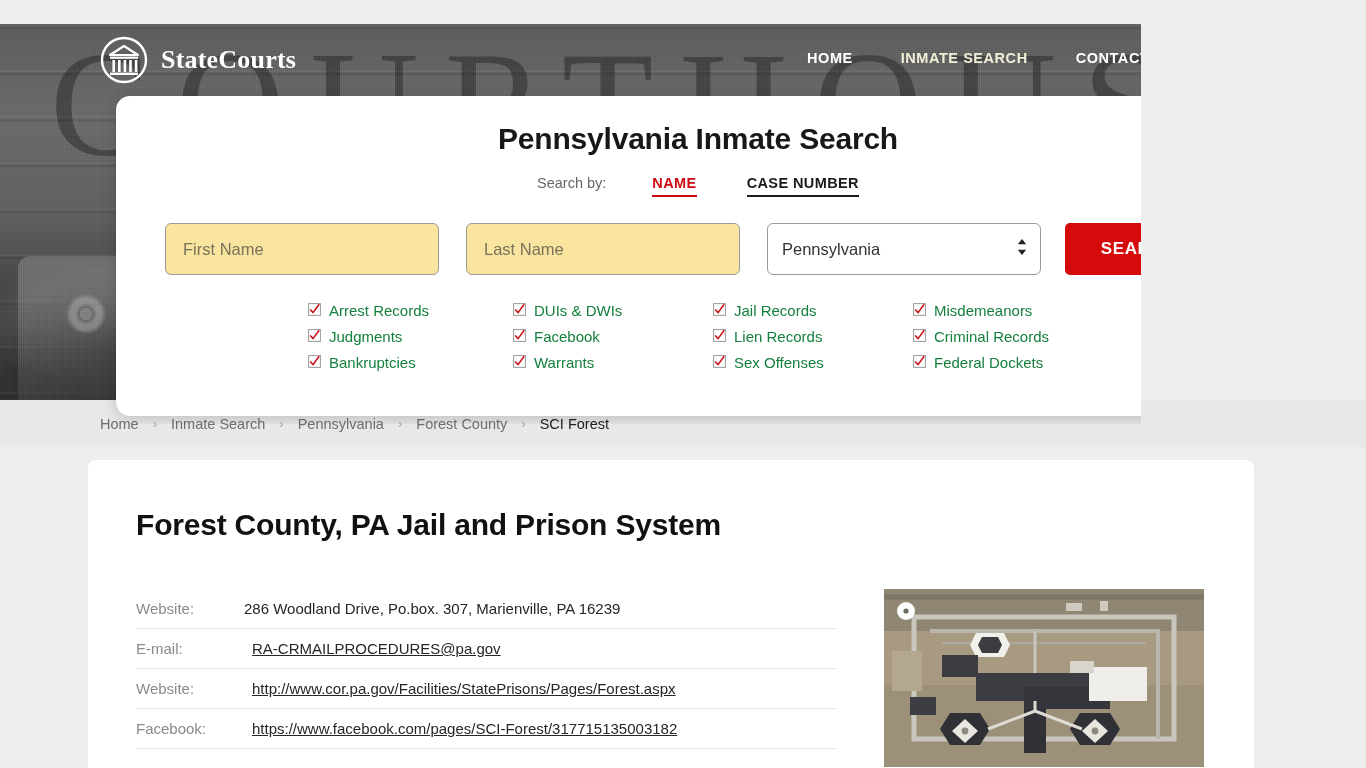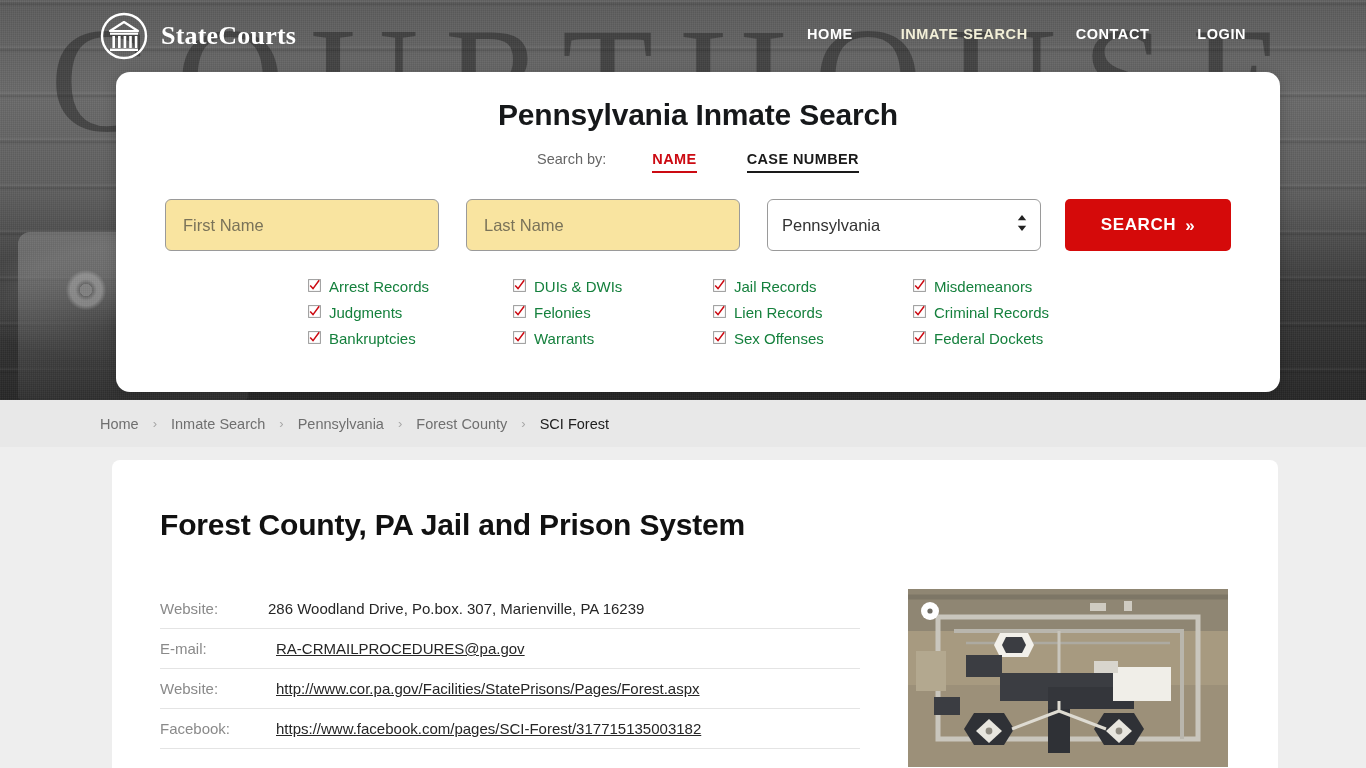--- a/index.html
+++ b/index.html
@@ -6,23 +6,24 @@
   html, body {
     width: 1366px; height: 768px;
     font-family: "Liberation Sans", sans-serif;
     background: #eeeeee;
     overflow: hidden;
   }
 
   
   .hero {
     position: relative;
-    width: 1366px; height: 400px;
+    width: 1141px; height: 400px;
     background: #4a4a4a;
     overflow: hidden;
+    margin-top: 24px;
   }
   .hero-photo {
     position: absolute; inset: 0;
     background:
       
       radial-gradient(ellipse 170px 120px at 120px 330px, rgba(20,20,20,.85) 0%, rgba(20,20,20,.0) 70%),
       radial-gradient(ellipse 260px 90px at 150px 300px, rgba(235,235,235,.30) 0%, rgba(235,235,235,0) 72%),
       
       repeating-linear-gradient(to bottom,
         rgba(255,255,255,.045) 0px, rgba(255,255,255,.045) 2px,
@@ -168,21 +169,21 @@
     display: flex; align-items: center;
     padding-left: 100px;
     font-size: 14.5px;
   }
   .crumbs a { color: #6f6f6f; text-decoration: none; }
   .crumbs .sep { color: #a7a7a7; margin: 0 14px; font-size: 13px; }
   .crumbs .current { color: #202020; }
 
   
   .content-card {
-    position: absolute; left: 112px; top: 460px;
+    position: absolute; left: 88px; top: 460px;
     width: 1166px; height: 308px;
     background: #ffffff;
     border-radius: 8px 8px 0 0;
     overflow: hidden;
   }
   .page-title {
     font-size: 30px; font-weight: 700; color: #111;
     padding: 48px 0 0 48px; letter-spacing: -.2px;
   }
   .detail-wrap {
@@ -302,21 +303,21 @@
               <rect x="0.6" y="0.6" width="11.8" height="11.8" fill="#fff" stroke="#9a9a9a" stroke-width="1"></rect>
               <path d="M2.2 6.6 L5 9.6 L11.2 1.2" fill="none" stroke="#cc0a12" stroke-width="1.5"></path>
             </svg></span>
         <span class="lbl">Judgments</span>
       </label>
       <label class="chk">
         <span class="box"><svg width="13" height="13" viewBox="0 0 13 13">
               <rect x="0.6" y="0.6" width="11.8" height="11.8" fill="#fff" stroke="#9a9a9a" stroke-width="1"></rect>
               <path d="M2.2 6.6 L5 9.6 L11.2 1.2" fill="none" stroke="#cc0a12" stroke-width="1.5"></path>
             </svg></span>
-        <span class="lbl">Felonies</span>
+        <span class="lbl">Facebook</span>
       </label>
       <label class="chk">
         <span class="box"><svg width="13" height="13" viewBox="0 0 13 13">
               <rect x="0.6" y="0.6" width="11.8" height="11.8" fill="#fff" stroke="#9a9a9a" stroke-width="1"></rect>
               <path d="M2.2 6.6 L5 9.6 L11.2 1.2" fill="none" stroke="#cc0a12" stroke-width="1.5"></path>
             </svg></span>
         <span class="lbl">Lien Records</span>
       </label>
       <label class="chk">
         <span class="box"><svg width="13" height="13" viewBox="0 0 13 13">

